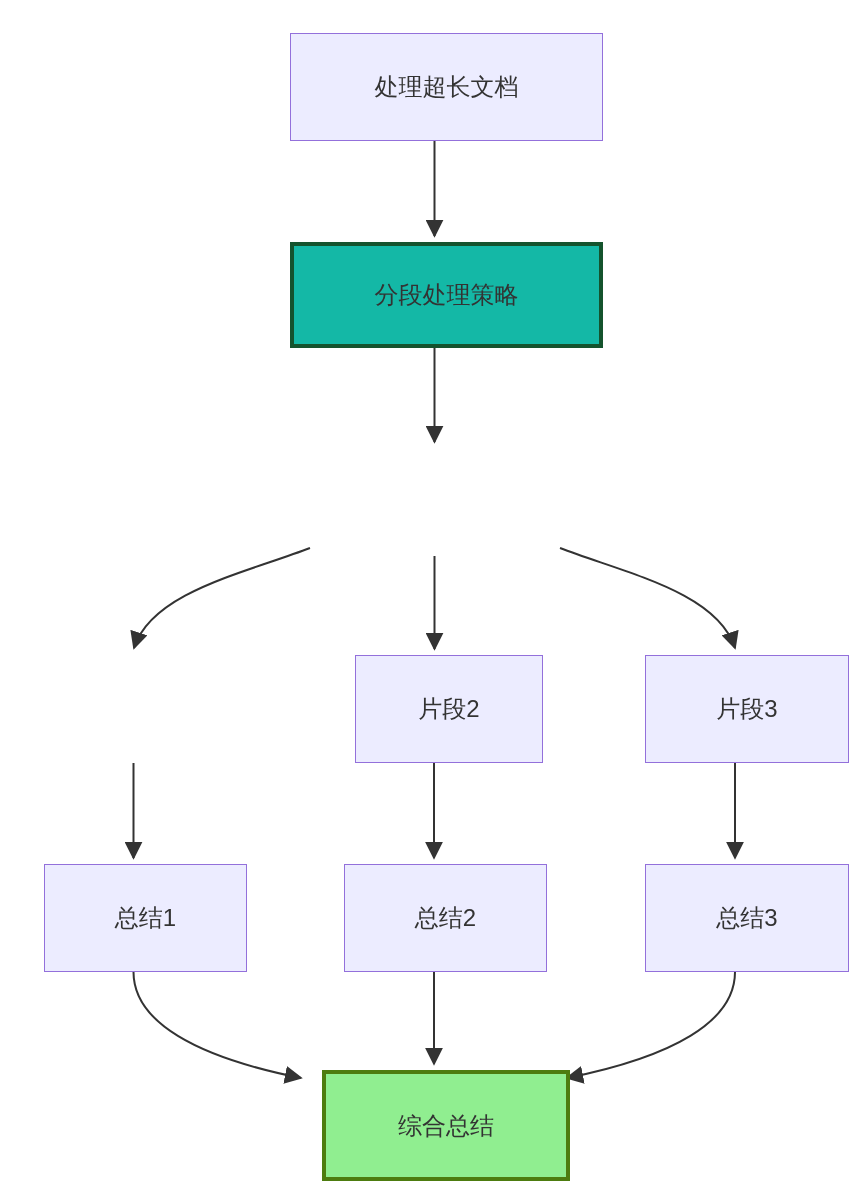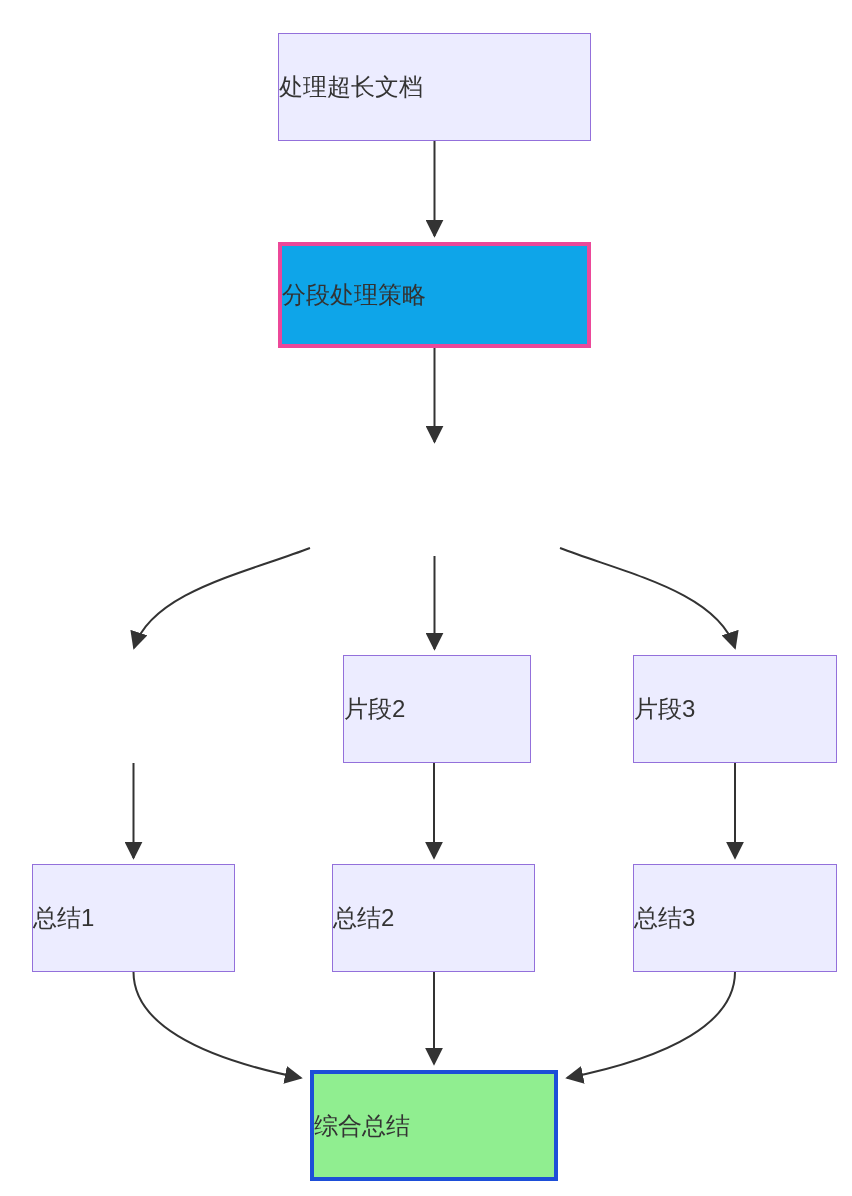--- a/index.html
+++ b/index.html
@@ -19,30 +19,32 @@
   .node {
     position: absolute;
     box-sizing: border-box;
     background: #ECECFF;
     border: 1.5px solid #9370DB;
     color: #333333;
     font-size: 24px;
     line-height: 1;
     display: flex;
     align-items: center;
+    justify-content: center;
     text-align: center;
     white-space: nowrap;
+    margin-left: 12px;
   }
   .node--highlight {
-    background: #0ea5e9;
-    border: 4px solid #ec4899;
+    background: #14b8a6;
+    border: 4px solid #14532d;
   }
   .node--success {
     background: #90EE90;
-    border: 4px solid #1d4ed8;
+    border: 4px solid #4d7c0f;
   }
   
   #n-process-long-doc     { left: 278px; top: 33px;   width: 313px; height: 108px; }
   #n-segment-strategy     { left: 278px; top: 242px;  width: 313px; height: 106px; }
   #n-original-doc         { left: 310px; top: 448px;  width: 250px; height: 108px; }
   #n-fragment-1           { left: 32px;  top: 655px;  width: 203px; height: 108px; }
   #n-fragment-2           { left: 343px; top: 655px;  width: 188px; height: 108px; }
   #n-fragment-3           { left: 633px; top: 655px;  width: 204px; height: 108px; }
   #n-summary-1            { left: 32px;  top: 864px;  width: 203px; height: 108px; }
   #n-summary-2            { left: 332px; top: 864px;  width: 203px; height: 108px; }

